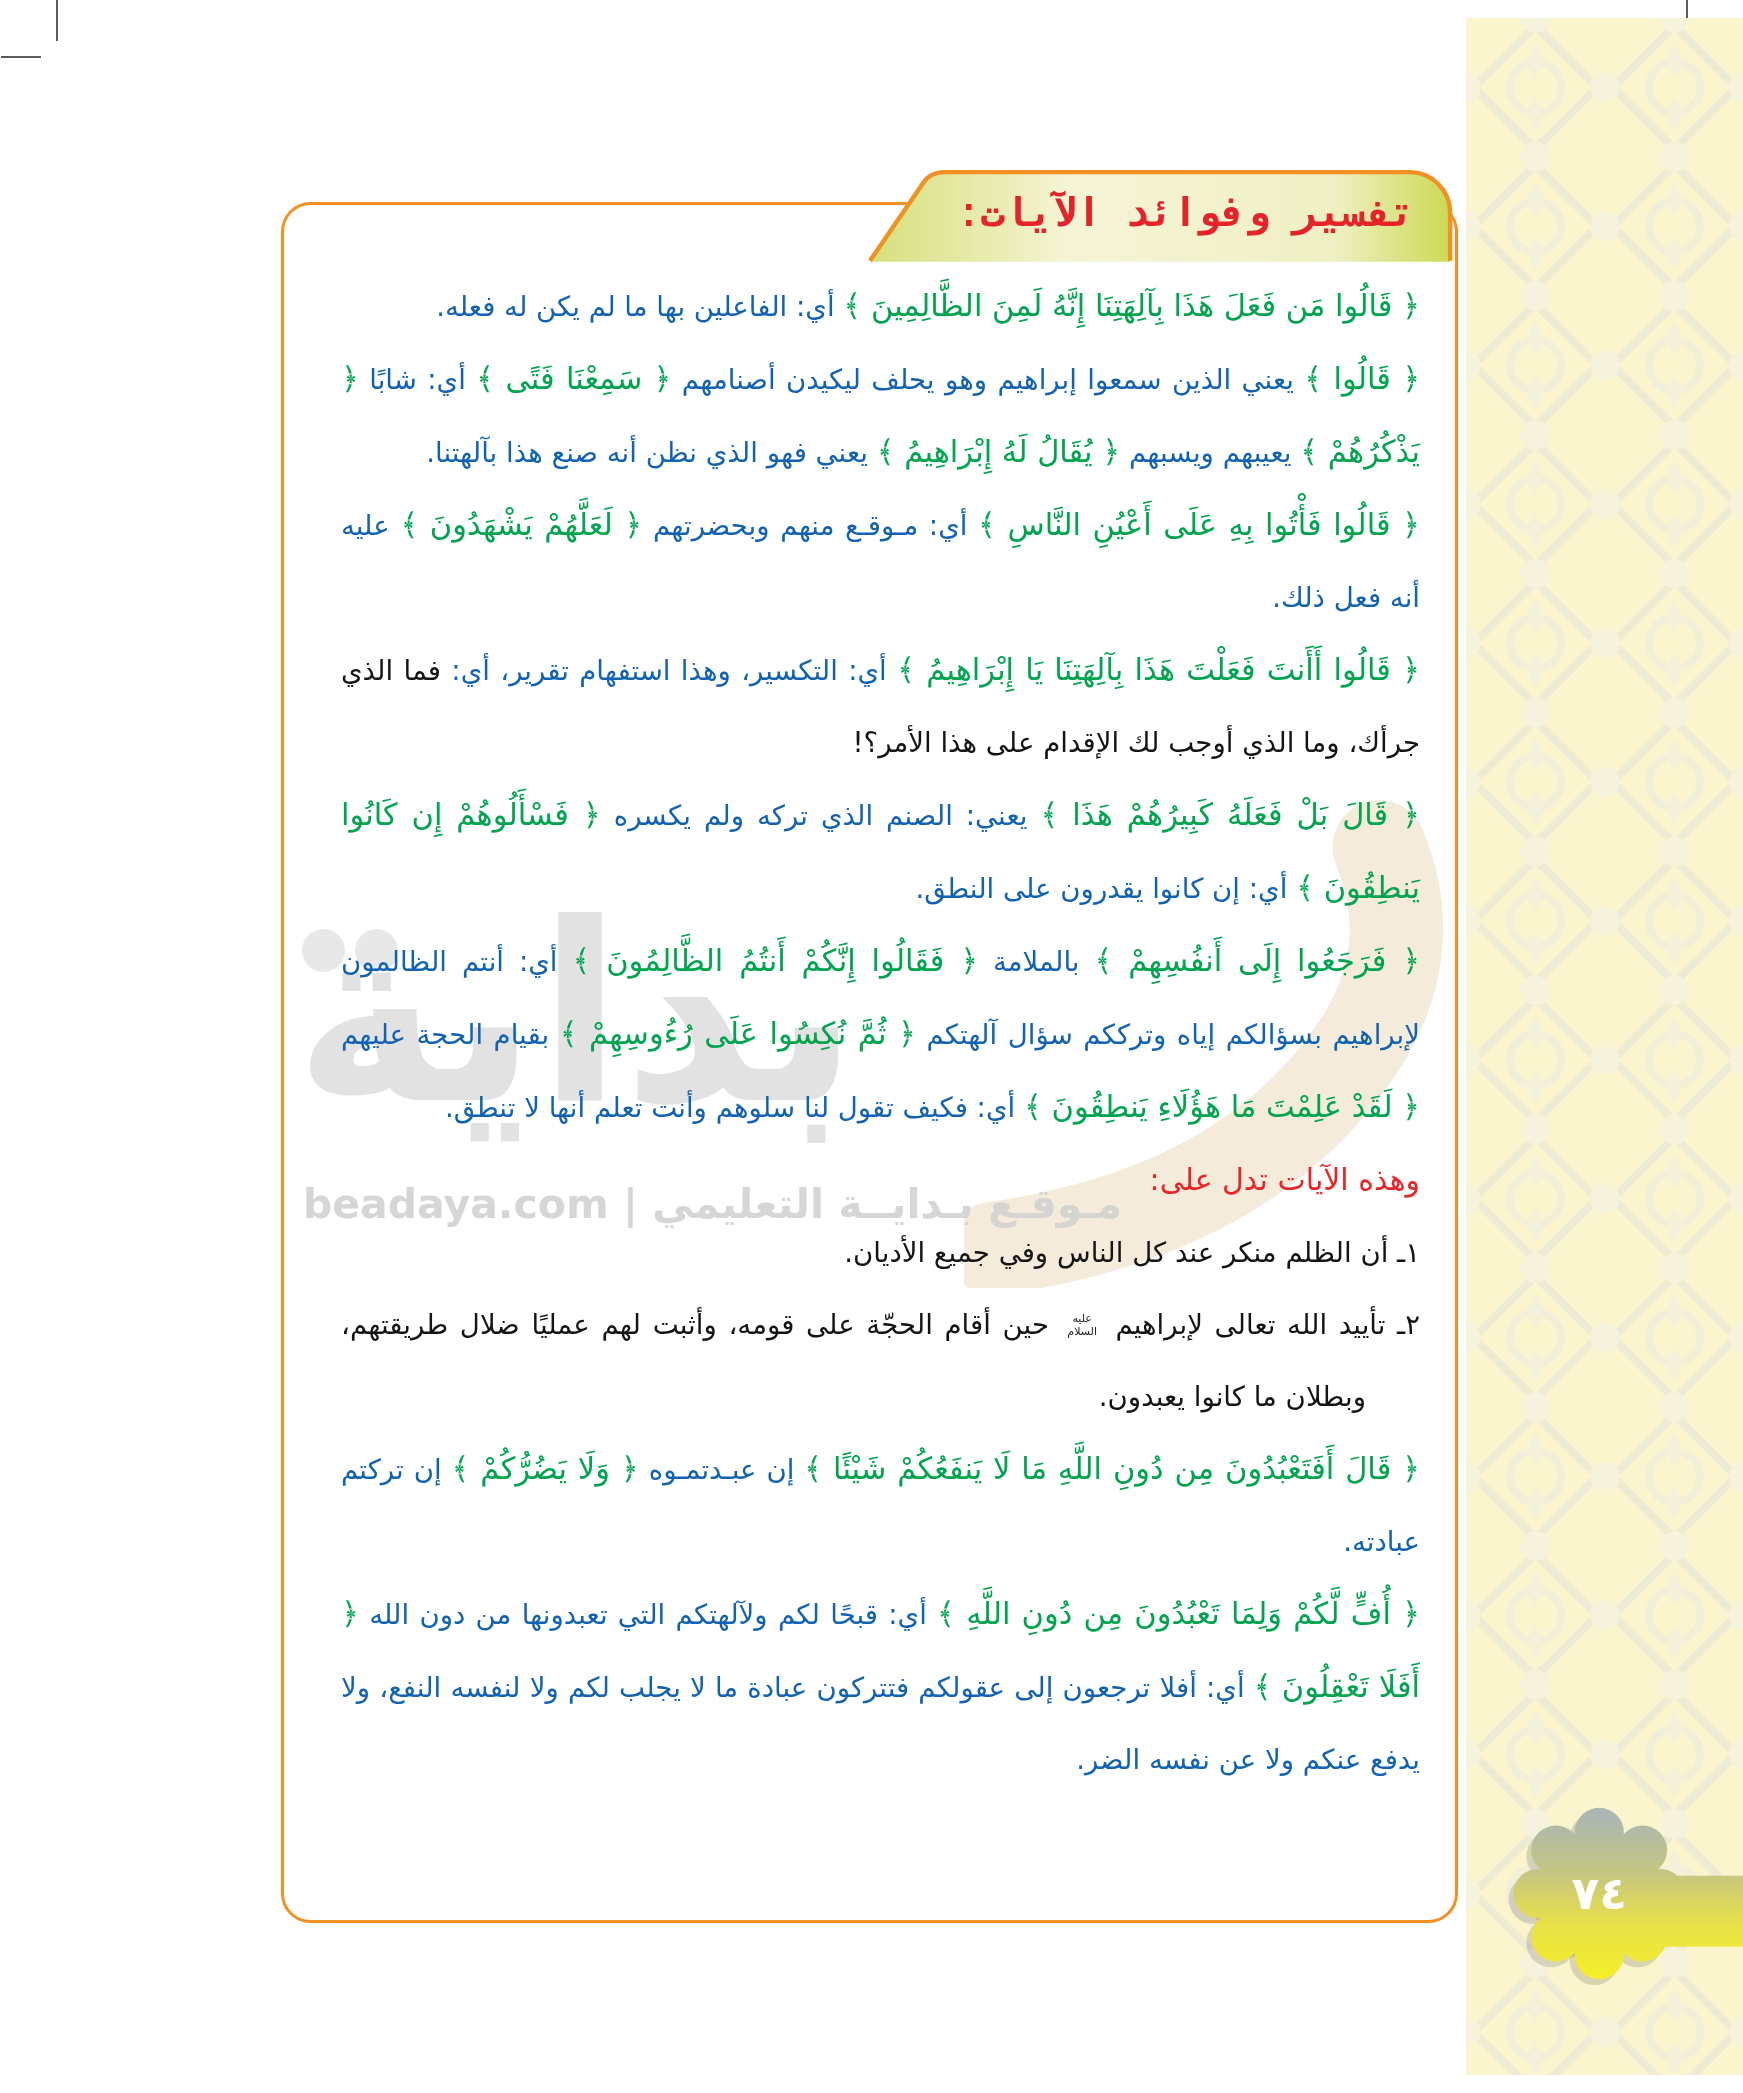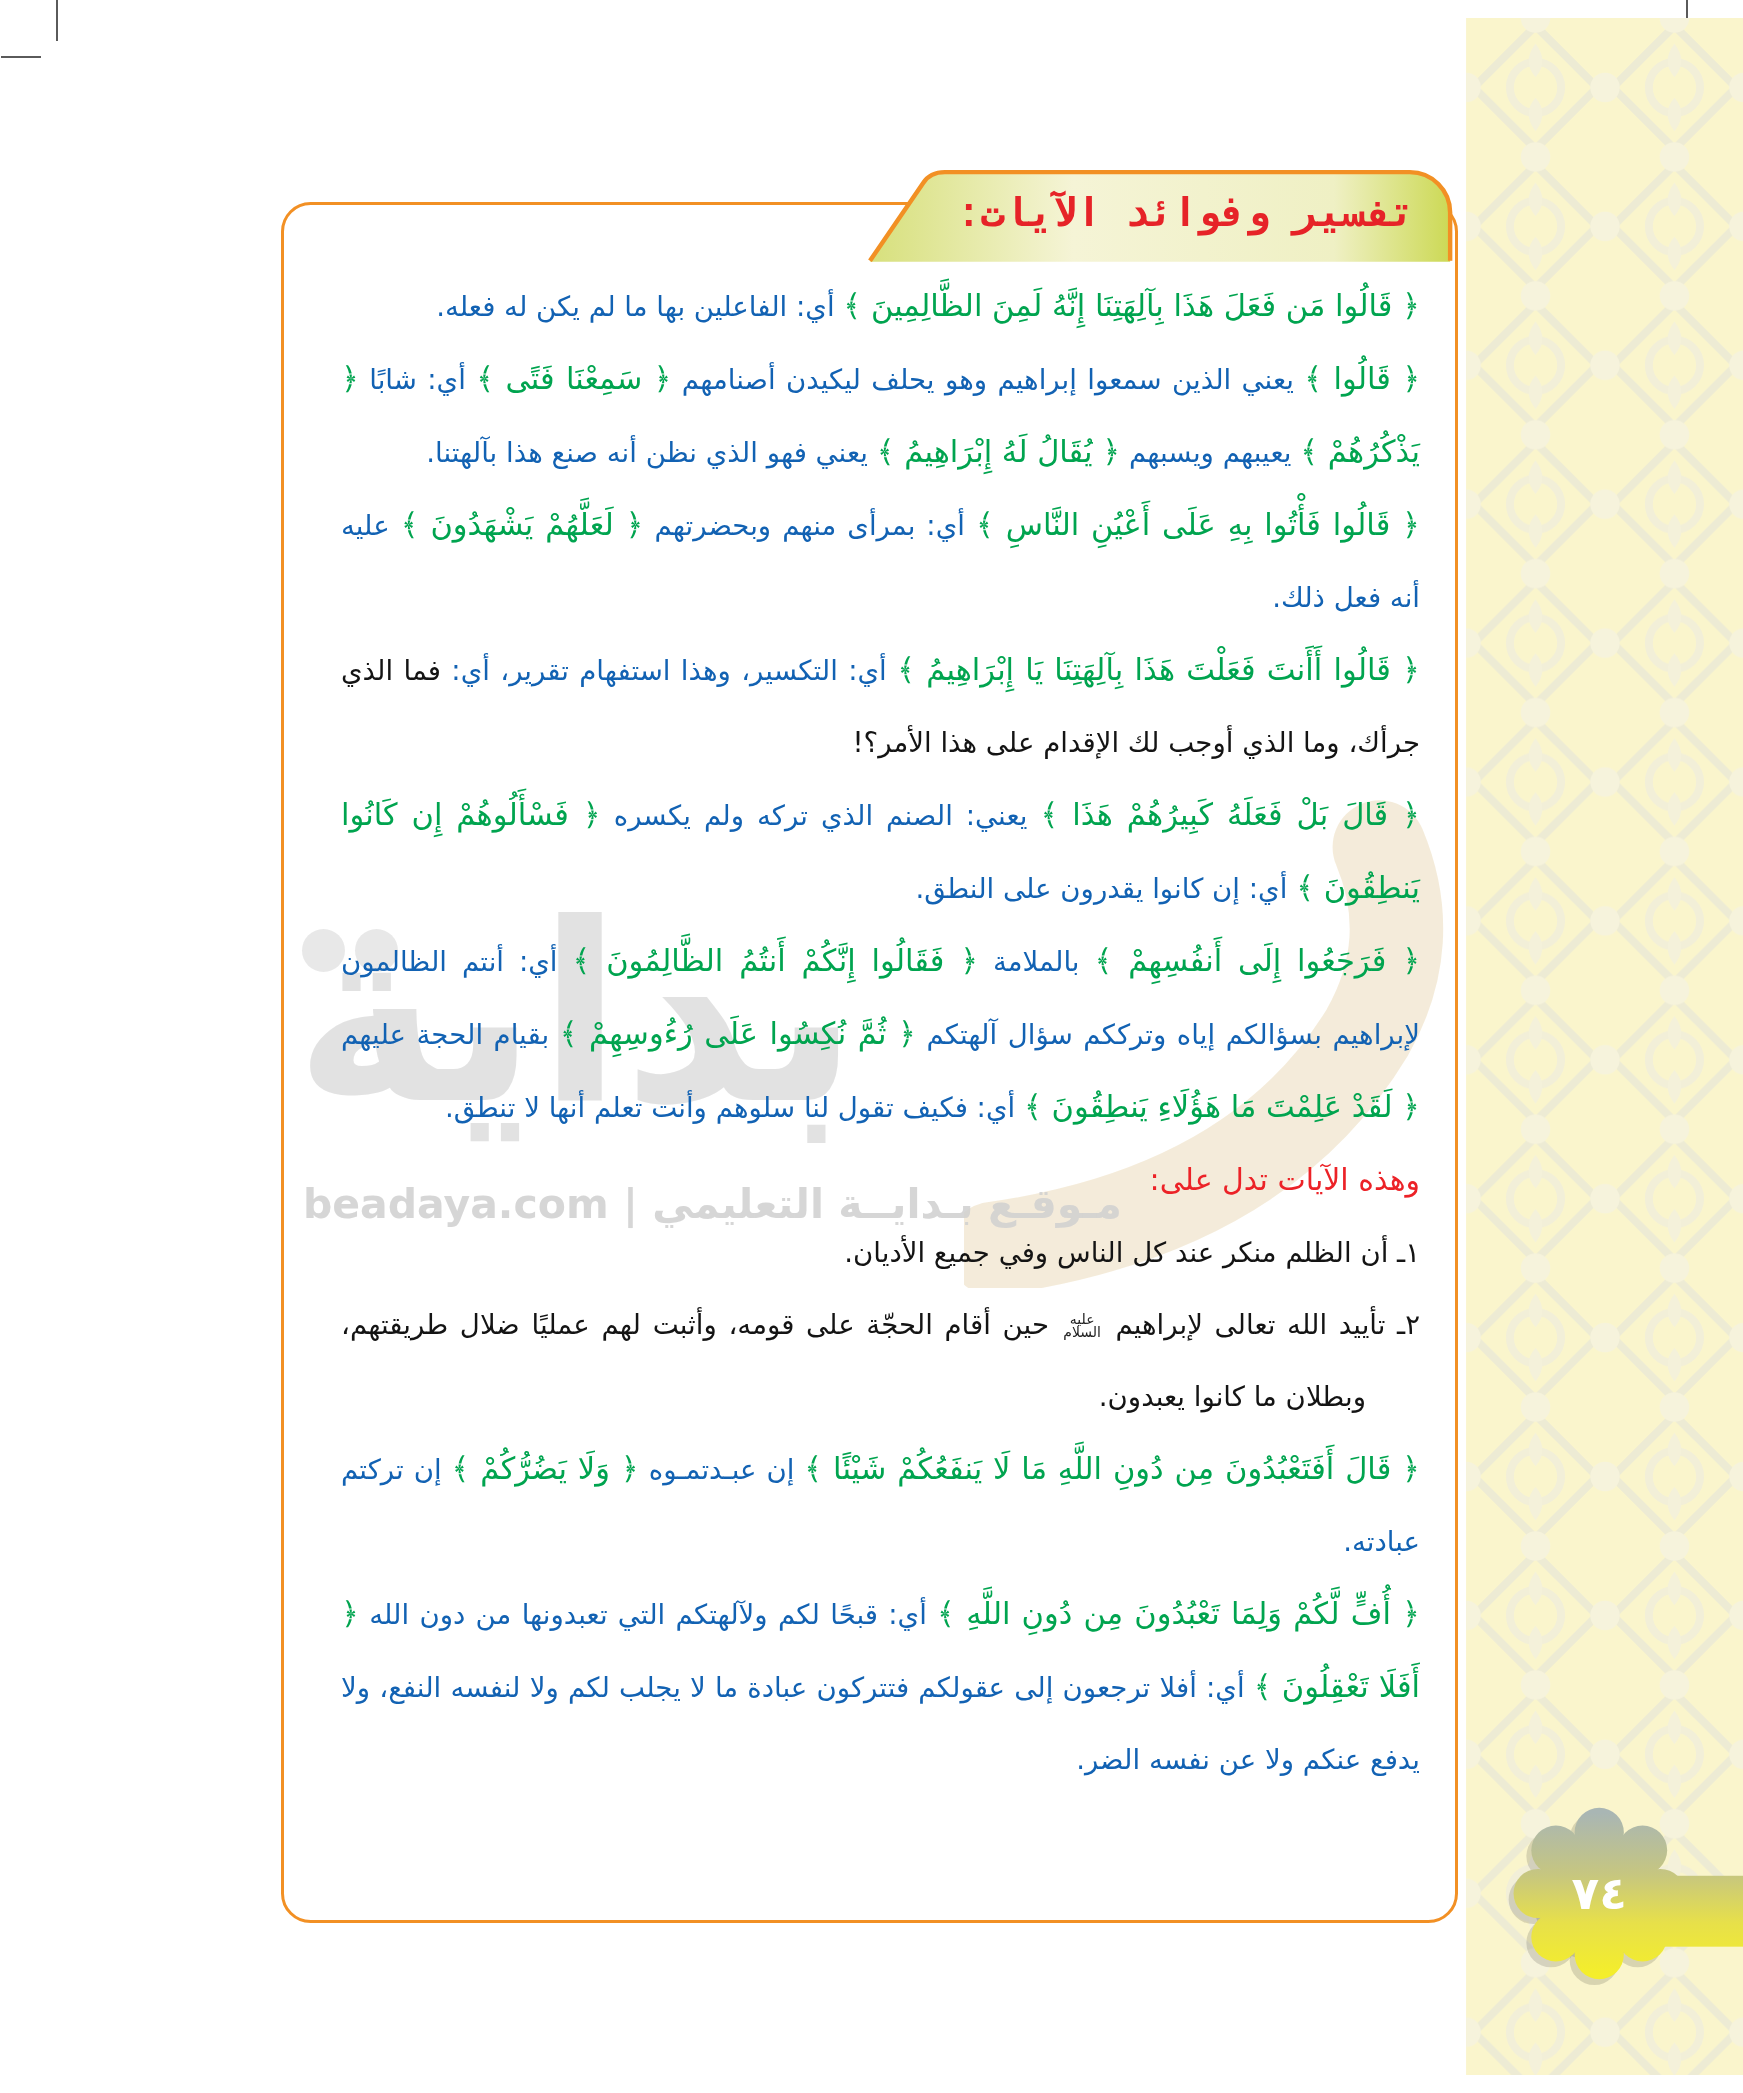--- a/index.html
+++ b/index.html
@@ -45,21 +45,21 @@
   .para{
     margin:0;text-align:justify;font-weight:normal;
     font-size:27.6px;line-height:72px;color:#141414;
   }
   .para.li{padding-right:54px;text-indent:-54px;}
   .run.quran{color:#00A44F;font-size:30.5px;}
   .run.blue{color:#1262B3;}
   .run.black{color:#141414;}
   .run.red{color:#EC2227;font-size:30px;}
   .run.honorific{
-    display:inline-block;width:43px;font-size:14px;line-height:12.8px;
+    display:inline-block;width:43px;font-size:11px;line-height:12.8px;
     vertical-align:middle;text-align:center;color:#222;white-space:normal;text-indent:0;
   }
   
   .medallion{position:absolute;left:1485px;top:1795px;z-index:5;}
 </style>
 </head>
 <body>
 
 <div class="crop" style="left:56px;top:0;width:2px;height:41px;"></div>
 <div class="crop" style="left:0;top:56px;width:41px;height:2px;"></div>
@@ -108,21 +108,21 @@
       </svg>
       <div class="wm-big">بداية</div>
       <div class="wm-caption">مـوقـع بـدايــة التعليمي | beadaya.com</div>
       <div class="wm-dot" style="left:17.7px;top:724px;width:43px;height:43px;"></div>
       <div class="wm-dot" style="left:71px;top:724px;width:43px;height:43px;"></div>
     </div>
 
     <div class="text-flow">
         <p class="para normal"><span class="run quran">﴿ قَالُوا مَن فَعَلَ هَذَا بِآلِهَتِنَا إِنَّهُ لَمِنَ الظَّالِمِينَ ﴾</span> <span class="run blue">أي: الفاعلين بها ما لم يكن له فعله.</span></p>
         <p class="para normal"><span class="run quran">﴿ قَالُوا ﴾</span> <span class="run blue">يعني الذين سمعوا إبراهيم وهو يحلف ليكيدن أصنامهم</span> <span class="run quran">﴿ سَمِعْنَا فَتًى ﴾</span> <span class="run blue">أي: شابًا</span> <span class="run quran">﴿ يَذْكُرُهُمْ ﴾</span> <span class="run blue">يعيبهم ويسبهم</span> <span class="run quran">﴿ يُقَالُ لَهُ إِبْرَاهِيمُ ﴾</span> <span class="run blue">يعني فهو الذي نظن أنه صنع هذا بآلهتنا.</span></p>
-        <p class="para normal"><span class="run quran">﴿ قَالُوا فَأْتُوا بِهِ عَلَى أَعْيُنِ النَّاسِ ﴾</span> <span class="run blue">أي: بمرأى منهم وبحضرتهم</span> <span class="run quran">﴿ لَعَلَّهُمْ يَشْهَدُونَ ﴾</span> <span class="run blue">عليه أنه فعل ذلك.</span></p>
+        <p class="para normal"><span class="run quran">﴿ قَالُوا فَأْتُوا بِهِ عَلَى أَعْيُنِ النَّاسِ ﴾</span> <span class="run blue">أي: مـوقـع منهم وبحضرتهم</span> <span class="run quran">﴿ لَعَلَّهُمْ يَشْهَدُونَ ﴾</span> <span class="run blue">عليه أنه فعل ذلك.</span></p>
         <p class="para normal"><span class="run quran">﴿ قَالُوا أَأَنتَ فَعَلْتَ هَذَا بِآلِهَتِنَا يَا إِبْرَاهِيمُ ﴾</span> <span class="run blue">أي: التكسير، وهذا استفهام تقرير، أي:</span> <span class="run black">فما الذي جرأك، وما الذي أوجب لك الإقدام على هذا الأمر؟!</span></p>
         <p class="para normal"><span class="run quran">﴿ قَالَ بَلْ فَعَلَهُ كَبِيرُهُمْ هَذَا ﴾</span> <span class="run blue">يعني: الصنم الذي تركه ولم يكسره</span> <span class="run quran">﴿ فَسْأَلُوهُمْ إِن كَانُوا يَنطِقُونَ ﴾</span> <span class="run blue">أي: إن كانوا يقدرون على النطق.</span></p>
         <p class="para normal"><span class="run quran">﴿ فَرَجَعُوا إِلَى أَنفُسِهِمْ ﴾</span> <span class="run blue">بالملامة</span> <span class="run quran">﴿ فَقَالُوا إِنَّكُمْ أَنتُمُ الظَّالِمُونَ ﴾</span> <span class="run blue">أي: أنتم الظالمون لإبراهيم بسؤالكم إياه وترككم سؤال آلهتكم</span> <span class="run quran">﴿ ثُمَّ نُكِسُوا عَلَى رُءُوسِهِمْ ﴾</span> <span class="run blue">بقيام الحجة عليهم</span> <span class="run quran">﴿ لَقَدْ عَلِمْتَ مَا هَؤُلَاءِ يَنطِقُونَ ﴾</span> <span class="run blue">أي: فكيف تقول لنا سلوهم وأنت تعلم أنها لا تنطق.</span></p>
         <p class="para heading"><span class="run red">وهذه الآيات تدل على:</span></p>
         <p class="para li"><span class="run black">١ـ أن الظلم منكر عند كل الناس وفي جميع الأديان.</span></p>
         <p class="para li"><span class="run black">٢ـ تأييد الله تعالى لإبراهيم</span> <span class="run honorific">عليه السلام</span> <span class="run black">حين أقام الحجّة على قومه، وأثبت لهم عمليًا ضلال طريقتهم، وبطلان ما كانوا يعبدون.</span></p>
         <p class="para normal"><span class="run quran">﴿ قَالَ أَفَتَعْبُدُونَ مِن دُونِ اللَّهِ مَا لَا يَنفَعُكُمْ شَيْئًا ﴾</span> <span class="run blue">إن عبـدتمـوه</span> <span class="run quran">﴿ وَلَا يَضُرُّكُمْ ﴾</span> <span class="run blue">إن تركتم عبادته.</span></p>
         <p class="para normal"><span class="run quran">﴿ أُفٍّ لَّكُمْ وَلِمَا تَعْبُدُونَ مِن دُونِ اللَّهِ ﴾</span> <span class="run blue">أي: قبحًا لكم ولآلهتكم التي تعبدونها من دون الله</span> <span class="run quran">﴿ أَفَلَا تَعْقِلُونَ ﴾</span> <span class="run blue">أي: أفلا ترجعون إلى عقولكم فتتركون عبادة ما لا يجلب لكم ولا لنفسه النفع، ولا يدفع عنكم ولا عن نفسه الضر.</span></p>
       </div>
   </div>

